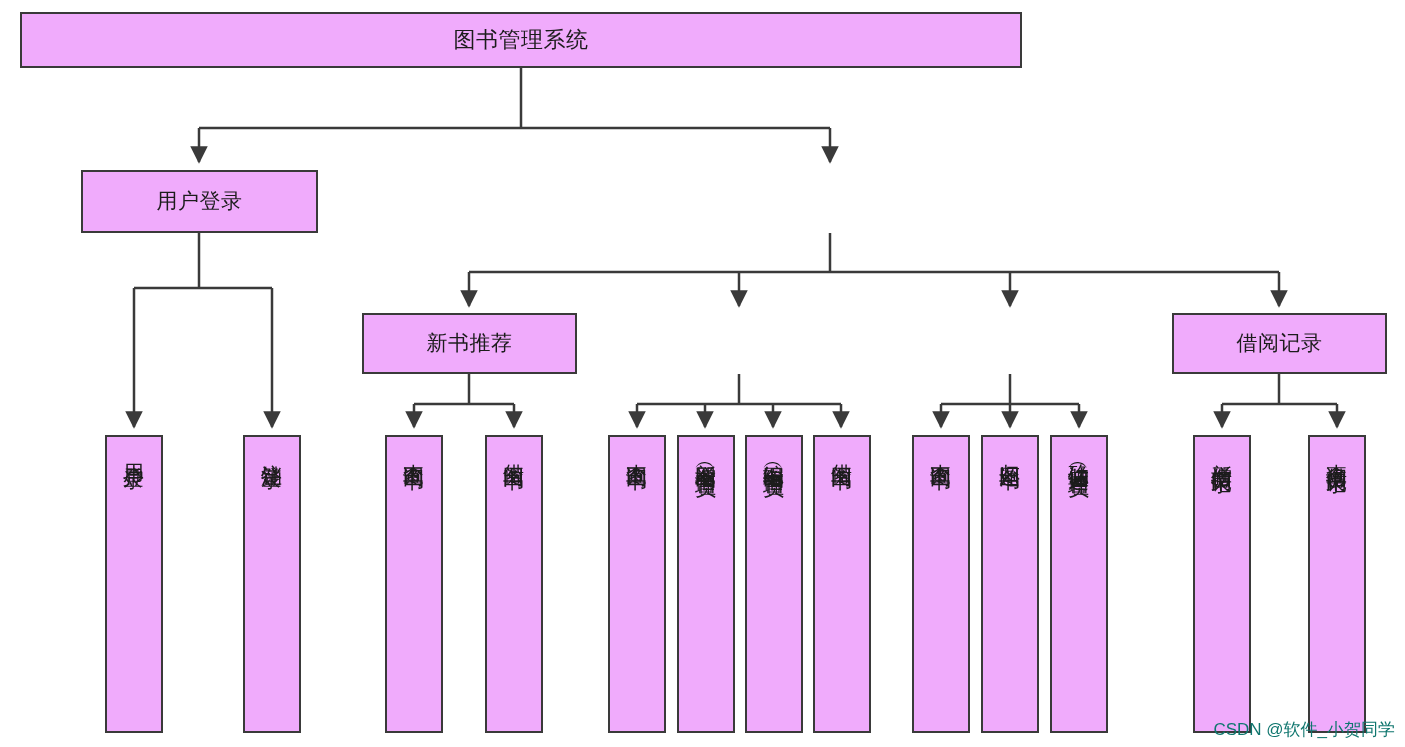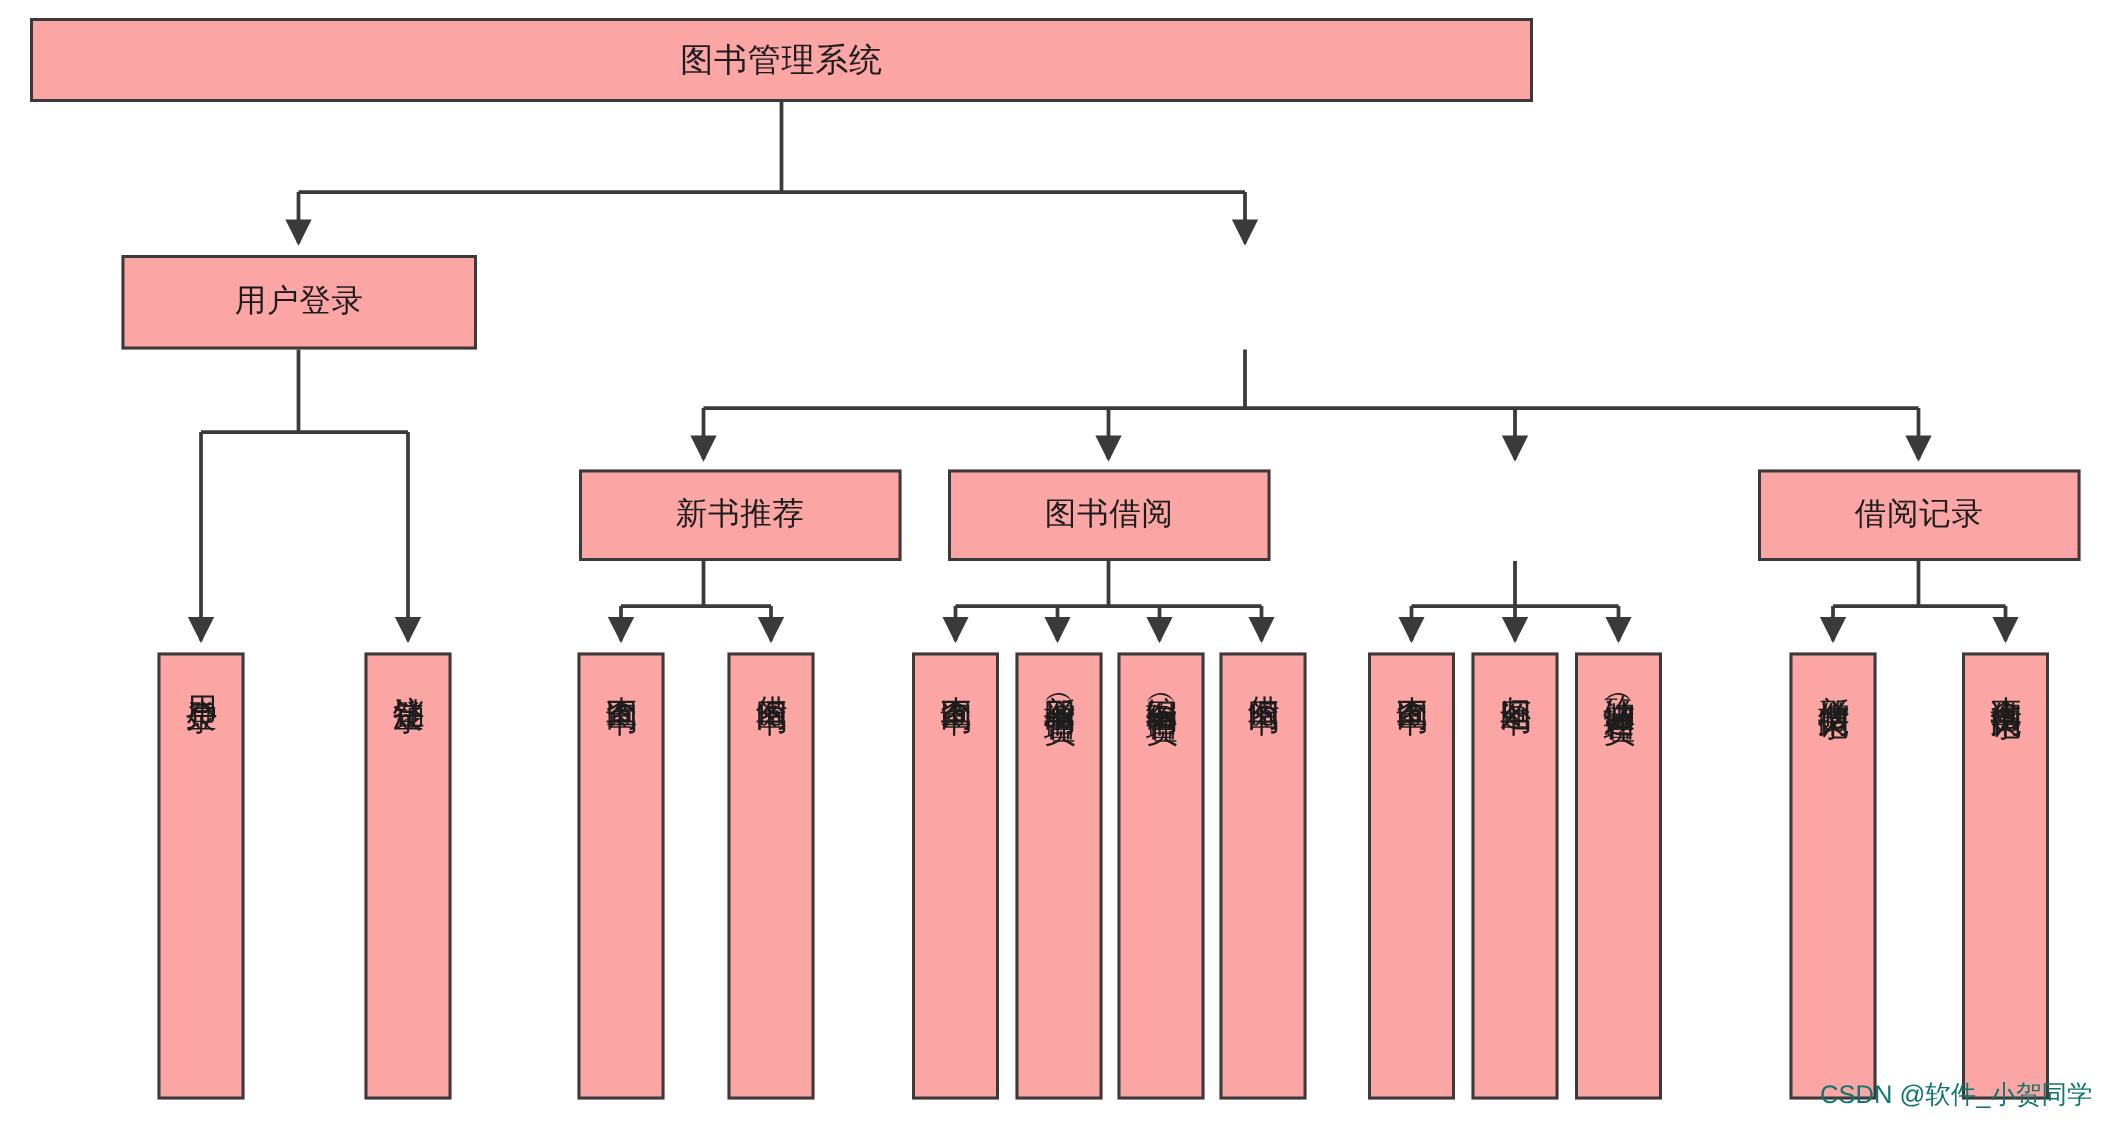--- a/index.html
+++ b/index.html
@@ -22,21 +22,21 @@
     position: absolute;
     left: 0;
     top: 0;
     width: 1405px;
     height: 747px;
     pointer-events: none;
   }
   .node {
     position: absolute;
     box-sizing: border-box;
-    background: #fca5a5;
+    background: #f0abfc;
     border: 2px solid #3a3a3a;
     display: flex;
     align-items: center;
     justify-content: center;
     color: #1c1c1c;
     z-index: 2;
   }
   .node .label {
     display: block;
     text-align: center;
@@ -132,25 +132,22 @@
   </svg>
 
   <div class="node h root" style="left:20px; top:12px; width:1002px; height:56px;">
     <span class="label">图书管理系统</span>
   </div>
 
   <div class="node h" style="left:81px; top:170px; width:237px; height:63px;">
     <span class="label">用户登录</span>
   </div>
 
-  <div class="node h" style="left:362px; top:313px; width:215px; height:61px;margin-left:24px;">
+  <div class="node h" style="left:362px; top:313px; width:215px; height:61px;">
     <span class="label">新书推荐</span>
-  </div>
-  <div class="node h" style="left:632px; top:313px; width:215px; height:61px;">
-    <span class="label">图书借阅</span>
   </div>
   <div class="node h" style="left:1172px; top:313px; width:215px; height:61px;">
     <span class="label">借阅记录</span>
   </div>
 
   <div class="node v" style="left:105px; top:435px; width:58px; height:298px;">
     <span class="label">用户登录</span>
   </div>
   <div class="node v" style="left:243px; top:435px; width:58px; height:298px;">
     <span class="label">注销登录</span>

